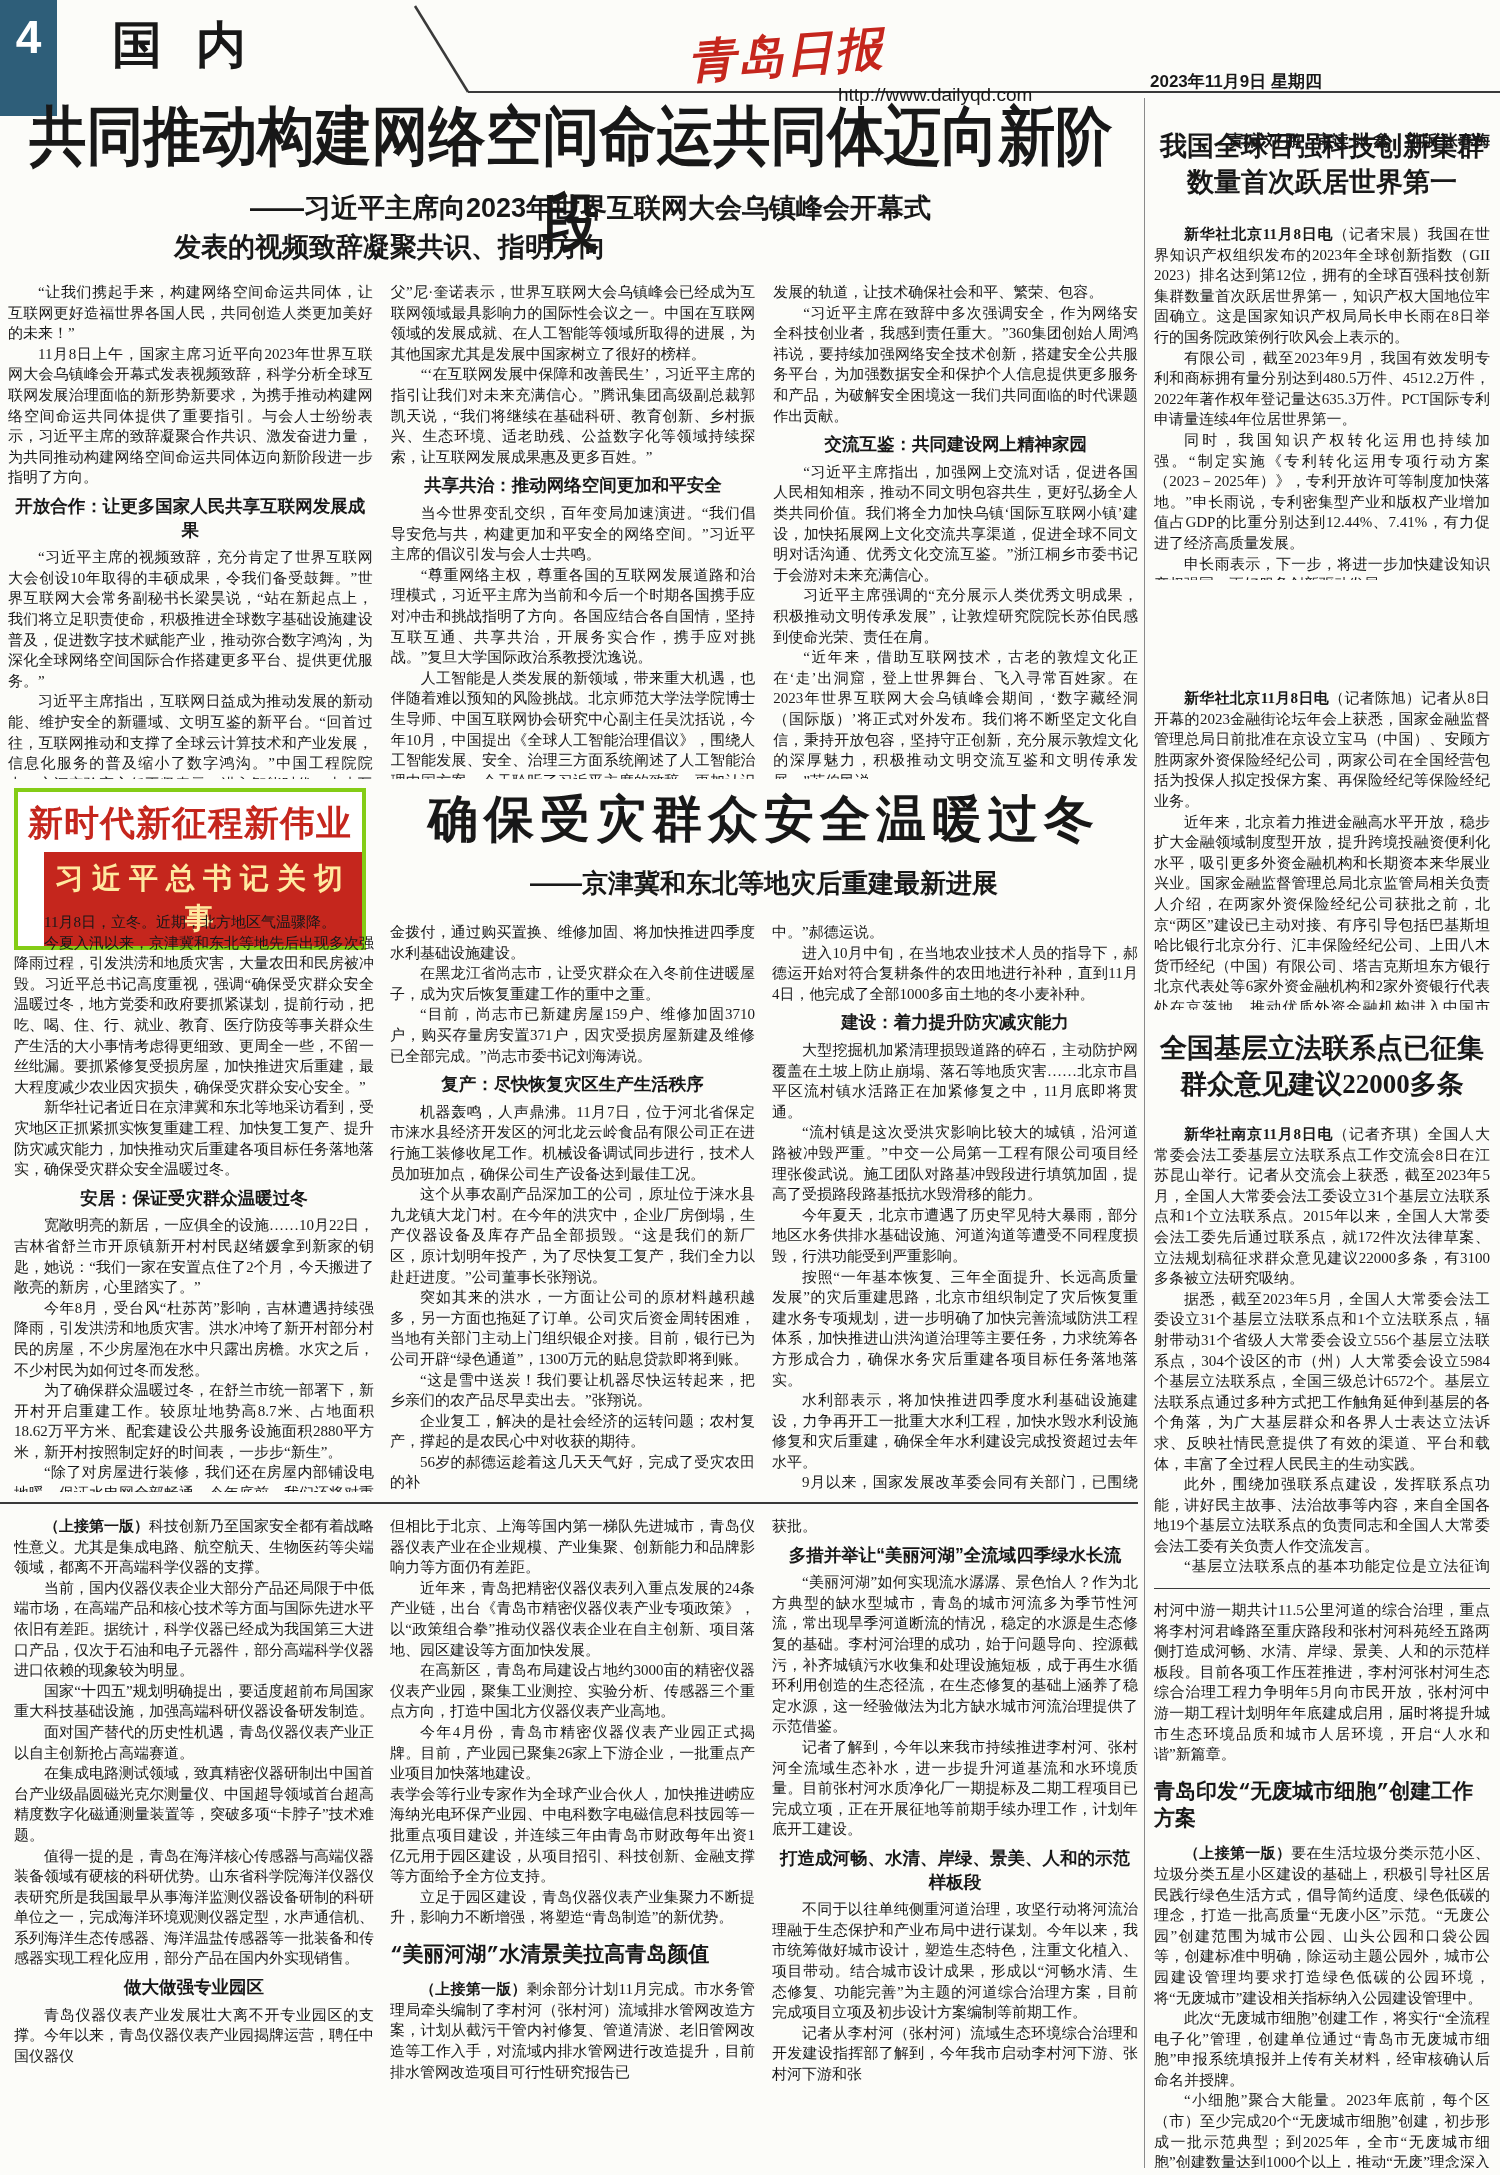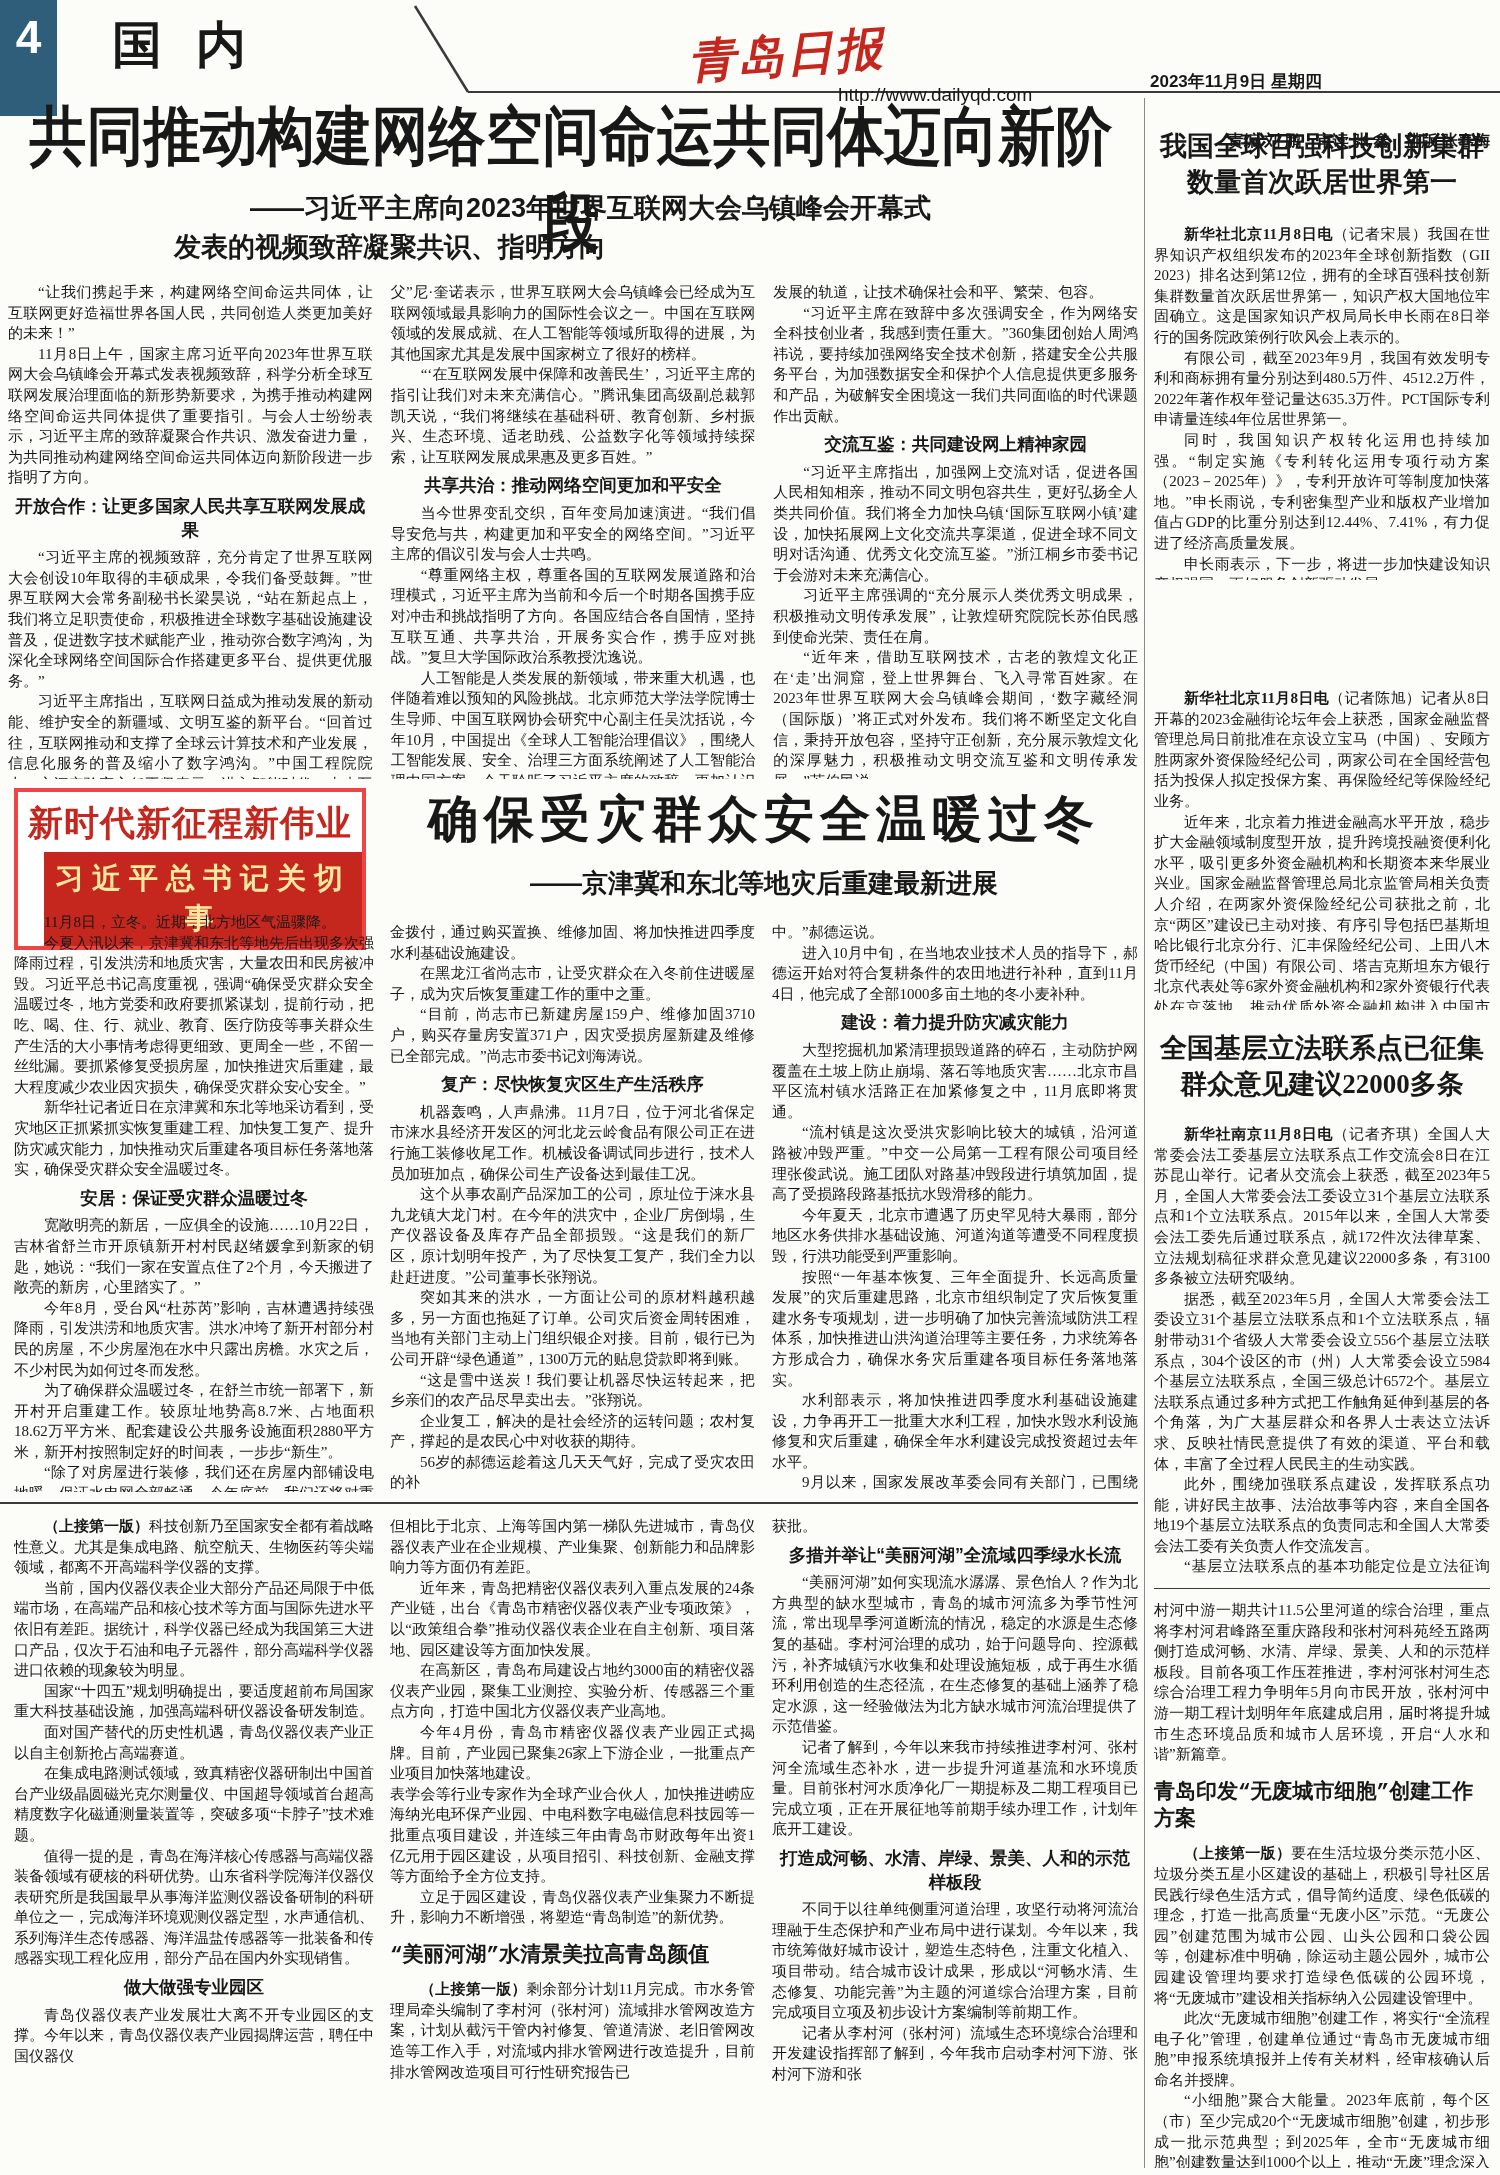--- a/index.html
+++ b/index.html
@@ -29,21 +29,21 @@
   .col{flex:1;overflow:hidden;text-align:justify;}
   .tx{margin:0;font-size:15px;line-height:20.6px;}
   .tx.p{text-indent:2em;}
   .tx.cont{text-indent:0;}
   .tx.sub{font-family:"Liberation Sans",sans-serif;font-weight:bold;font-size:17.5px;
         text-align:center;text-indent:0;margin:7px 0 5px;line-height:1.35;}
   .tx.head2{font-family:Liberation Mono, monospace;font-weight:900;font-size:21px;
         text-align:left;text-indent:0;margin:14px 0 10px;line-height:1.3;}
   .tx b{font-weight:bold;}
   
-  .banner{left:14px;top:788px;width:352px;border:4px solid #ef4444;background:#fff;box-sizing:border-box;}
+  .banner{left:14px;top:788px;width:352px;border:4px solid #84cc16;background:#fff;box-sizing:border-box;}
   .banner .l1{color:#c5261d;font-family:"Liberation Sans",sans-serif;font-weight:900;
         font-size:35px;text-align:center;padding:8px 0 5px;letter-spacing:1px;}
   .banner .l2{background:#c5261d;color:#ffe9a0;font-family:"Liberation Sans",sans-serif;
         font-weight:bold;font-size:29px;text-align:center;letter-spacing:8px;padding:7px 0;margin-left:26px;}
   
   .relief-headline{left:390px;top:786px;width:748px;text-align:center;font-size:50px;
         font-weight:900;letter-spacing:6px;}
   .relief-sub{left:390px;top:866px;width:748px;text-align:center;font-size:26px;
         font-weight:600;font-family:"Liberation Sans",sans-serif;}
   

